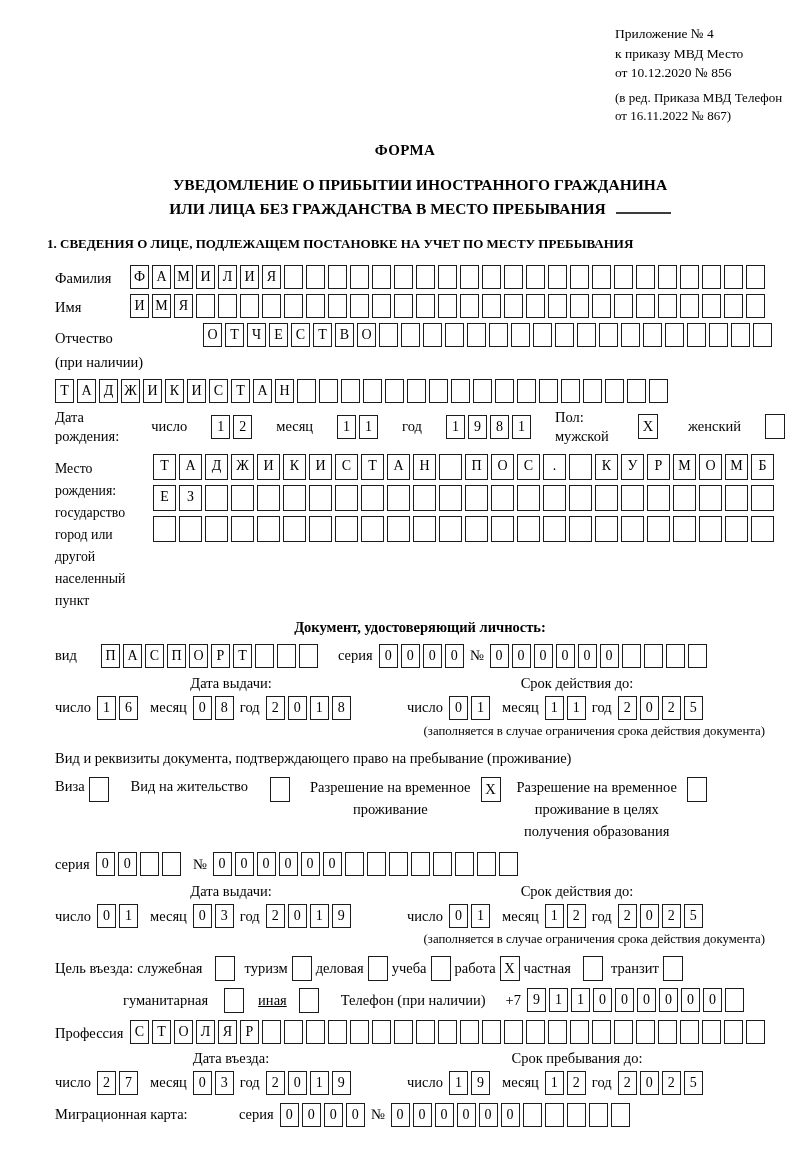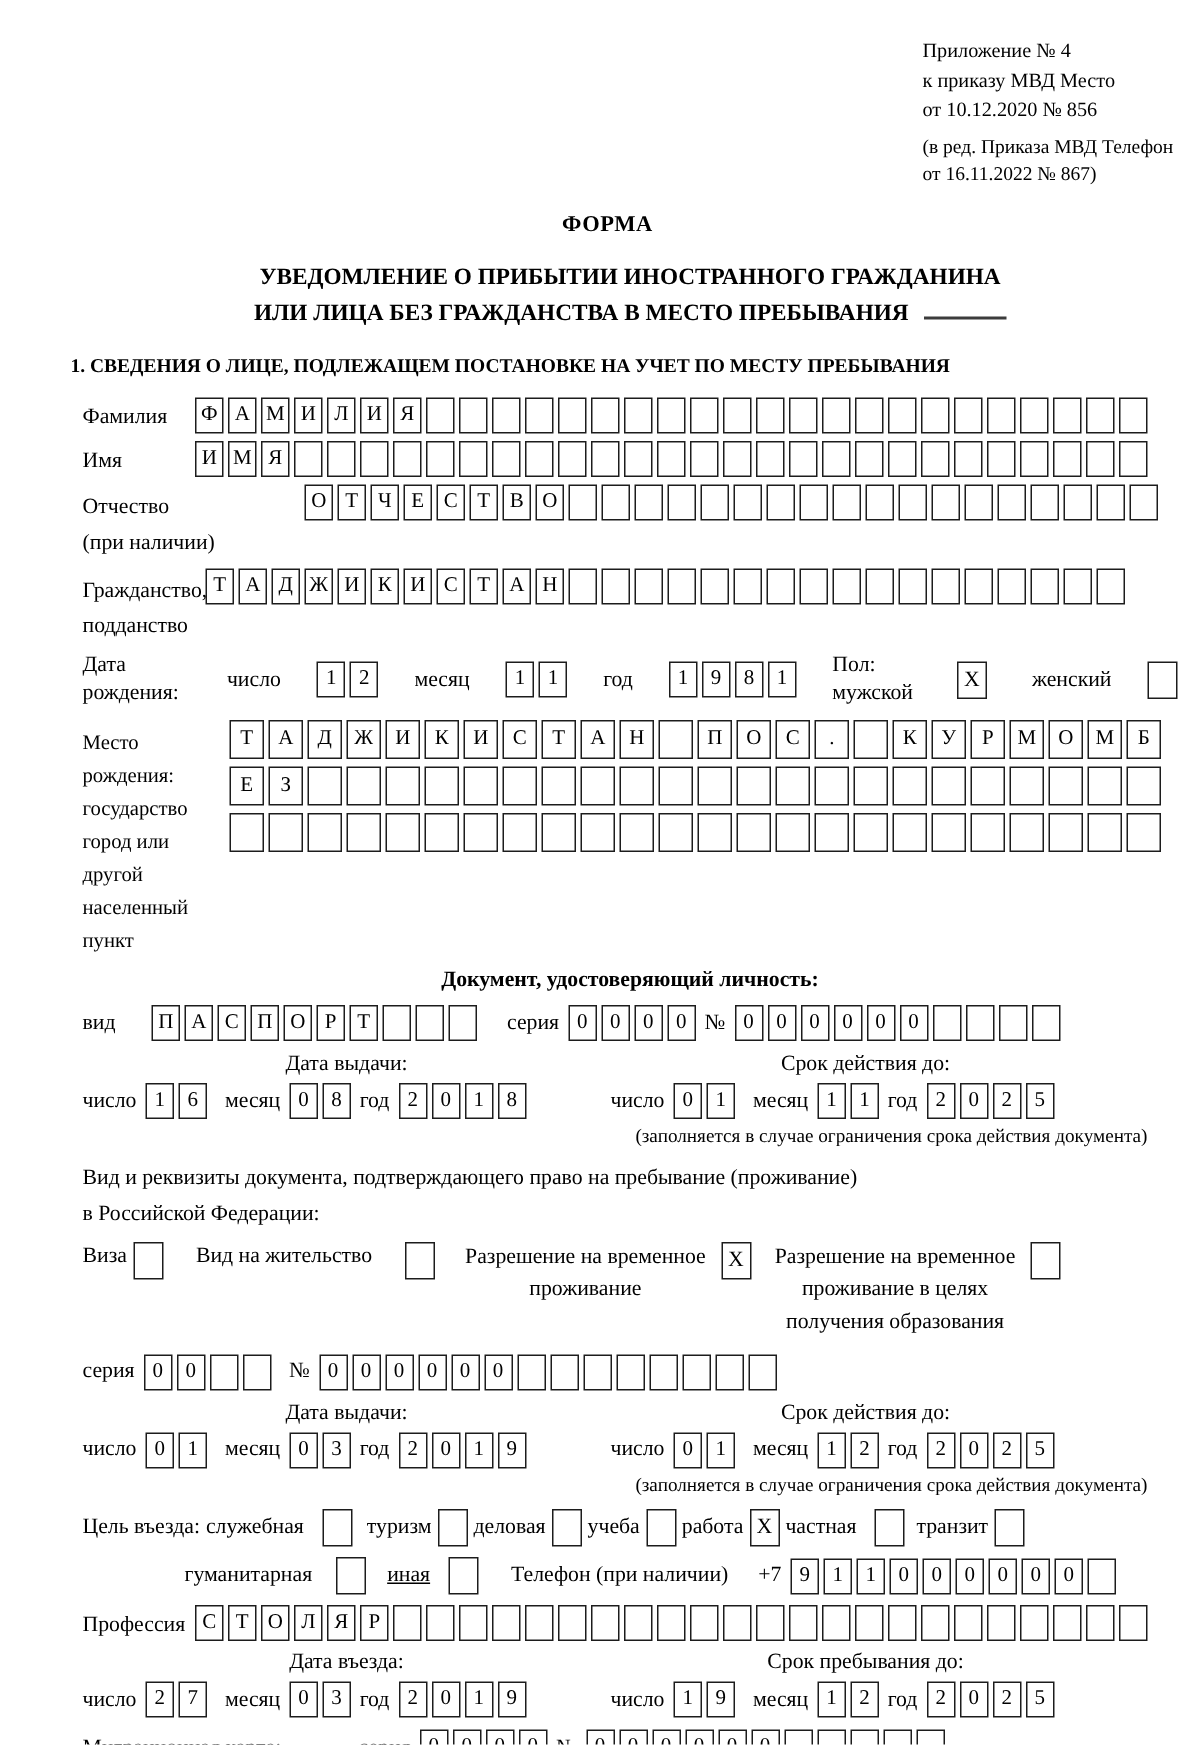--- a/index.html
+++ b/index.html
@@ -179,24 +179,20 @@
         <span class="cell"></span>
         <span class="cell"></span>
         <span class="cell"></span>
         <span class="cell"></span>
         <span class="cell"></span>
         <span class="cell"></span>
       </div>
   </div>
 
   <div class="row">
-    <div class="lbl w82 lbl2">
-      <div>Гражданство,</div>
-      <div>подданство</div>
-    </div>
     <div class="cellrow">
         <span class="cell">Т</span>
         <span class="cell">А</span>
         <span class="cell">Д</span>
         <span class="cell">Ж</span>
         <span class="cell">И</span>
         <span class="cell">К</span>
         <span class="cell">И</span>
         <span class="cell">С</span>
         <span class="cell">Т</span>
@@ -417,21 +413,20 @@
             <span class="cell">2</span>
             <span class="cell">5</span>
           </span>
       </div>
     </div>
   </div>
   <div class="note">(заполняется в случае ограничения срока действия документа)</div>
 
   <div class="para">
     <div>Вид и реквизиты документа, подтверждающего право на пребывание (проживание)</div>
-    <div>в Российской Федерации:</div>
   </div>
 
   <div class="cb-group">
     <div class="cb-item">
       <span>Виза</span>
       <span class="checkbox" style="margin-left:4px;"></span>
     </div>
     <div class="cb-item" style="margin-left:22px;">
       <span>Вид на жительство</span>
       <span class="checkbox" style="margin-left:22px;"></span>

